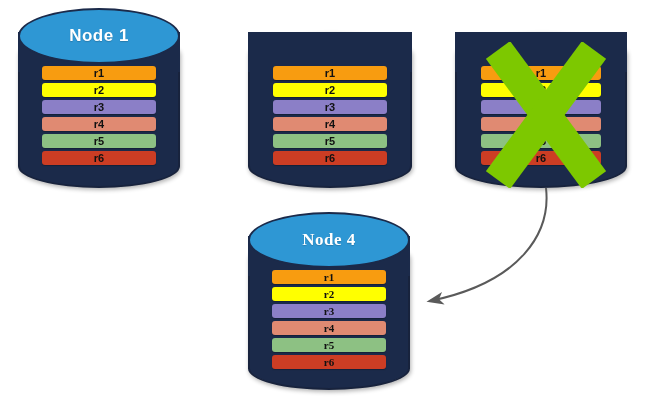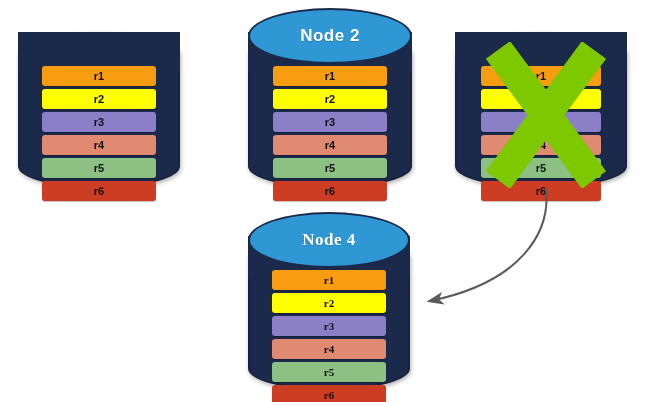--- a/index.html
+++ b/index.html
@@ -75,21 +75,21 @@
     position: absolute;
     left: 0;
     right: 0;
     top: 58px;
     display: flex;
     flex-direction: column;
     align-items: center;
   }
   .node .row {
     width: 70%;
-    height: 20px;
+    height: 14px;
     margin-bottom: 3px;
     border-radius: 3px;
     display: flex;
     align-items: center;
     justify-content: center;
     color: #111111;
     font-size: 11px;
     font-weight: bold;
     line-height: 1;
     box-shadow: 0 1px 1px rgba(0,0,0,0.25);
@@ -113,38 +113,38 @@
 </style>
 </head>
 <body style="background: rgb(255, 255, 255);">
 
 <div id="canvas">
 
   <div class="node" id="node-1" style="left:18px; top:8px; width:162px; height:180px;">
     <div class="cyl-wrap">
       <div class="body" style="background: rgb(27, 42, 74); border-color: rgb(24, 35, 61);"></div>
       <div class="body-cover" style="background: rgb(27, 42, 74);"></div>
+      <div class="top" style="background: rgb(46, 151, 212); border-color: rgb(27, 42, 74);">
+        <span class="title" style="color: rgb(255, 255, 255);">Node  1</span>
+      </div>
       <div class="rows">
         <div class="row" style="background: rgb(248, 156, 16);">r1</div>
         <div class="row" style="background: rgb(255, 255, 0);">r2</div>
         <div class="row" style="background: rgb(139, 127, 199);">r3</div>
         <div class="row" style="background: rgb(224, 138, 114);">r4</div>
         <div class="row" style="background: rgb(141, 193, 131);">r5</div>
         <div class="row" style="background: rgb(204, 61, 36);">r6</div>
       </div>
     </div>
   </div>
 
   <div class="node" id="node-2" style="left:248px; top:8px; width:164px; height:180px;">
     <div class="cyl-wrap">
       <div class="body" style="background: rgb(27, 42, 74); border-color: rgb(24, 35, 61);"></div>
       <div class="body-cover" style="background: rgb(27, 42, 74);"></div>
-      <div class="top" style="background: rgb(46, 151, 212); border-color: rgb(27, 42, 74);">
-        <span class="title" style="color: rgb(255, 255, 255);">Node  2</span>
-      </div>
       <div class="rows">
         <div class="row" style="background: rgb(248, 156, 16);">r1</div>
         <div class="row" style="background: rgb(255, 255, 0);">r2</div>
         <div class="row" style="background: rgb(139, 127, 199);">r3</div>
         <div class="row" style="background: rgb(224, 138, 114);">r4</div>
         <div class="row" style="background: rgb(141, 193, 131);">r5</div>
         <div class="row" style="background: rgb(204, 61, 36);">r6</div>
       </div>
     </div>
   </div>

